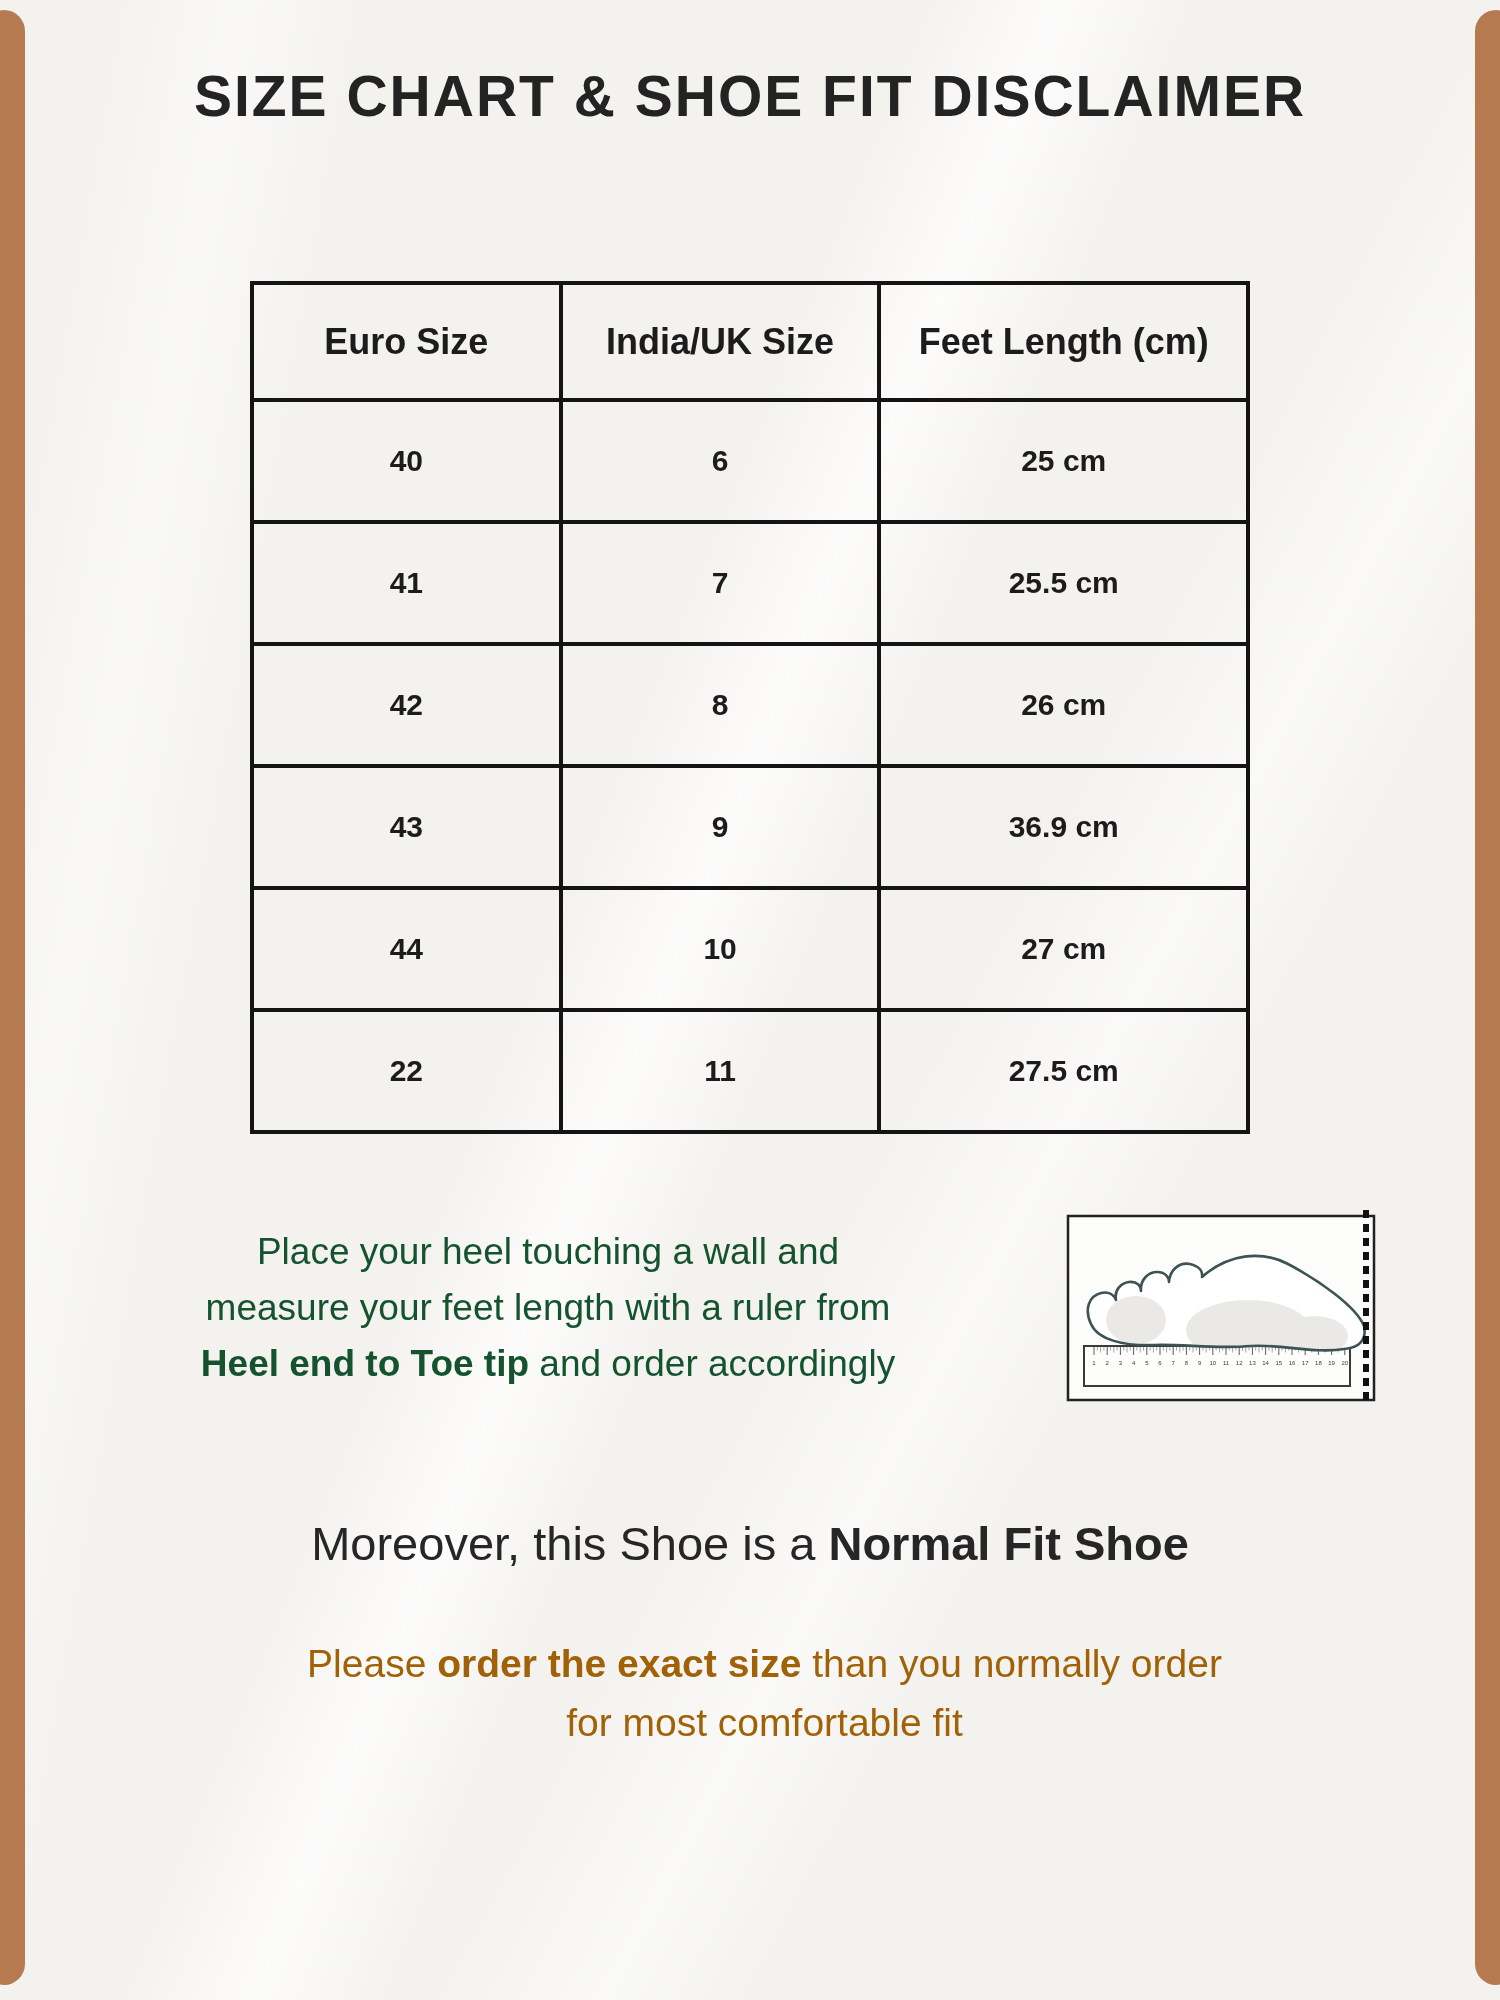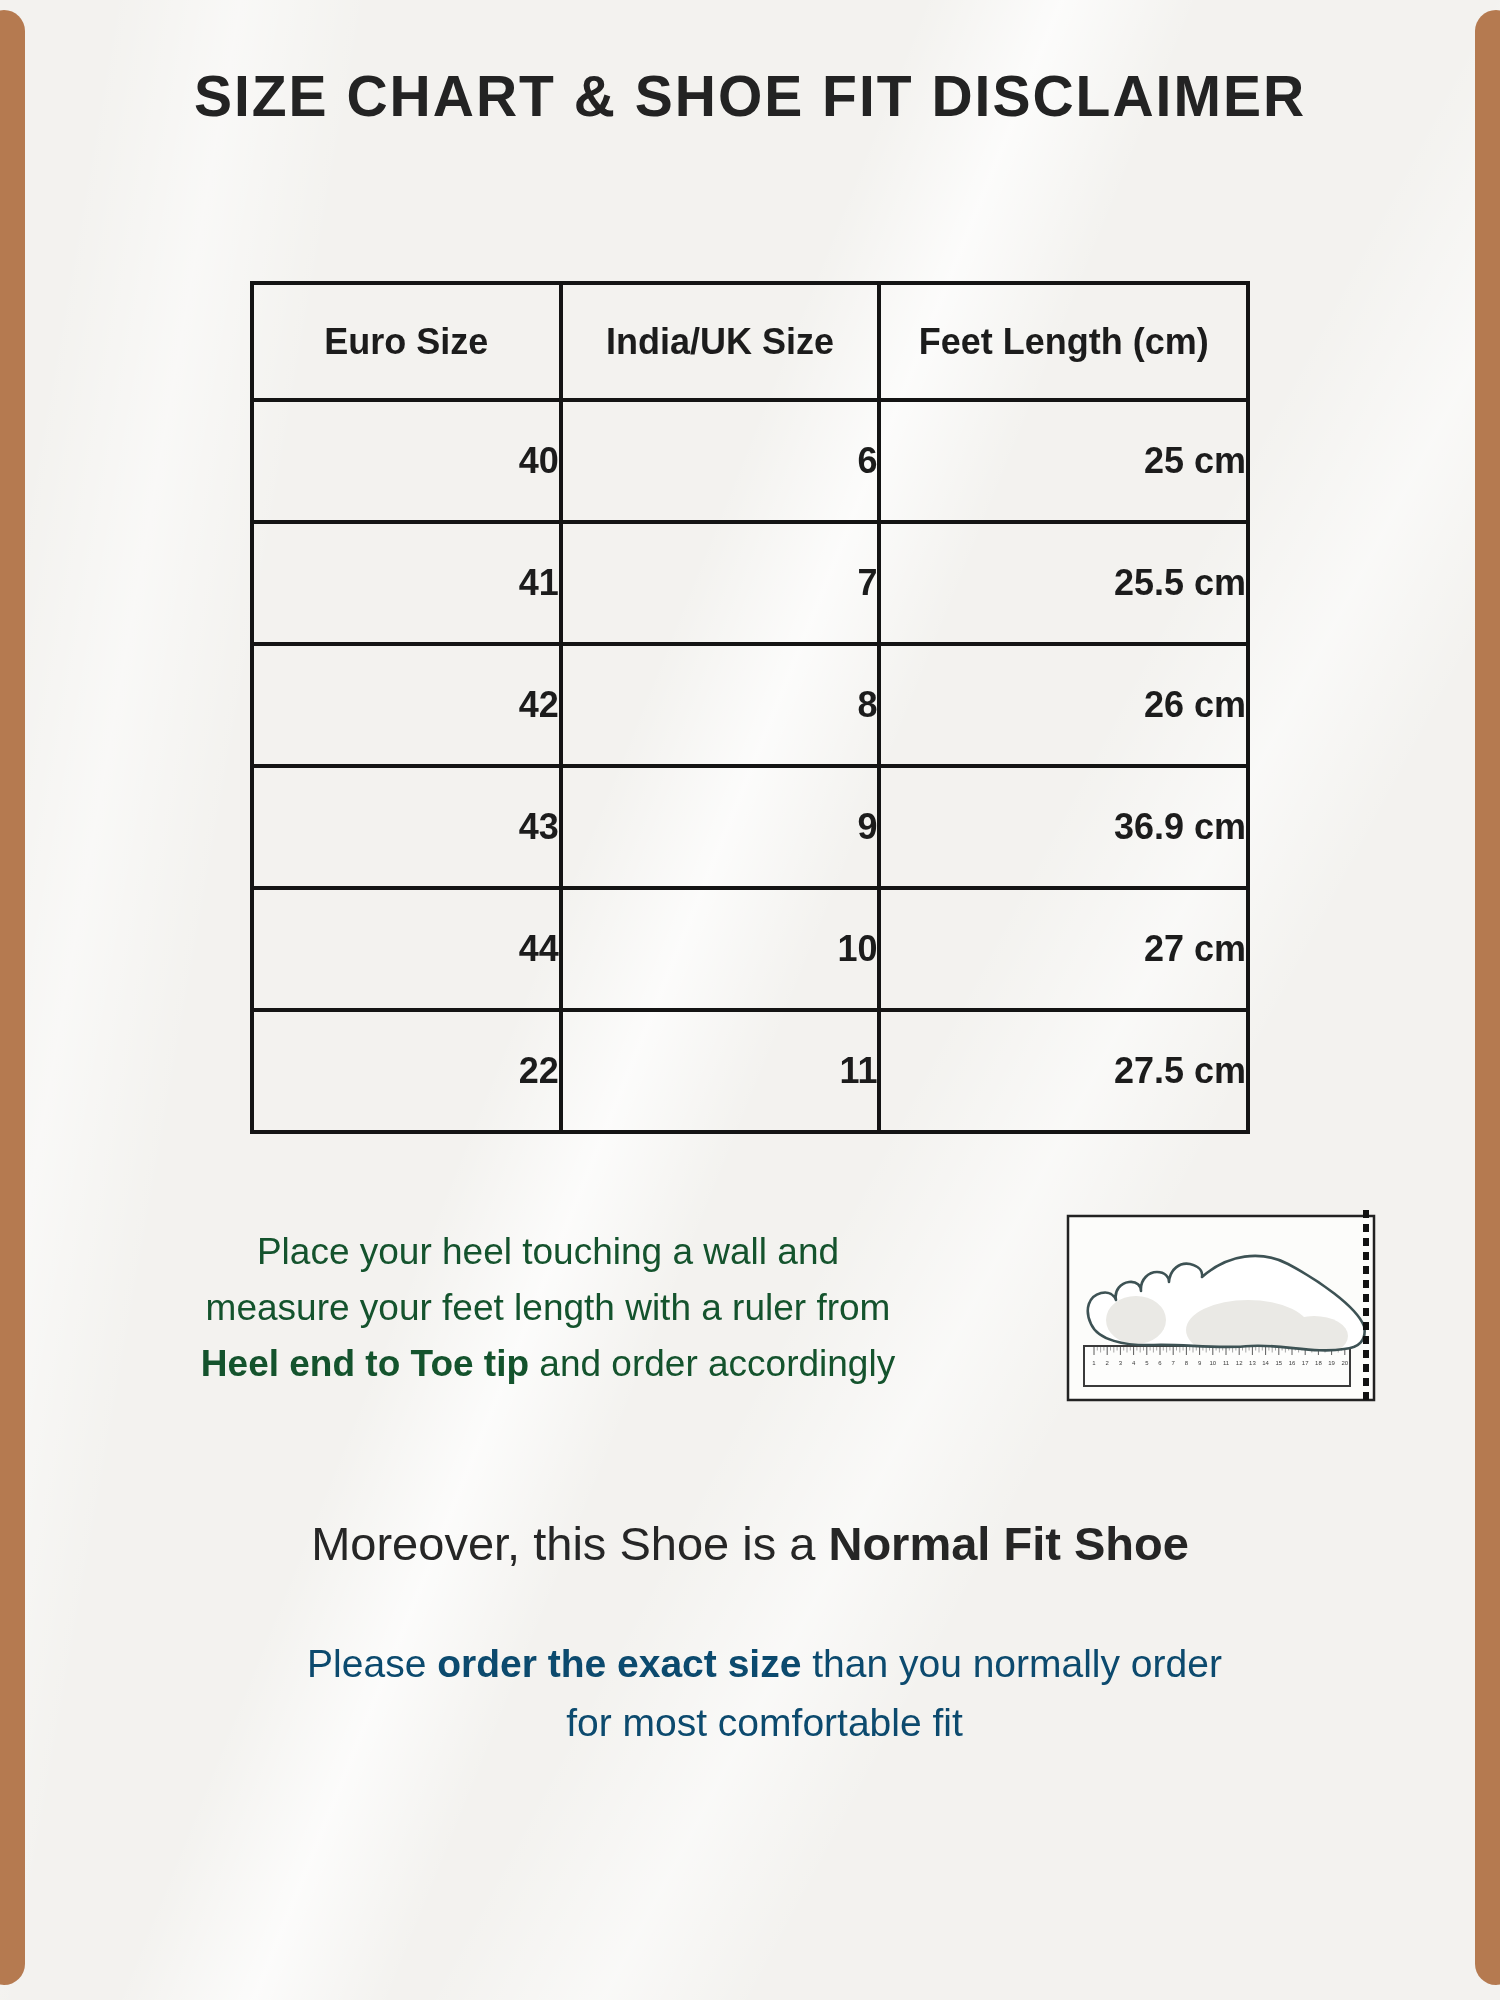--- a/index.html
+++ b/index.html
@@ -37,35 +37,35 @@
     font-size:57px;font-weight:700;letter-spacing:2px;color:var(--text);
   }
   .size-table{
     width:1000px;margin:152px auto 0;border-collapse:collapse;table-layout:fixed;
   }
   .size-table th,.size-table td{
     border:4px solid var(--table-border);text-align:center;vertical-align:middle;
     color:#1c1c1c;background:transparent;
   }
   .size-table th{height:117px;font-size:36px;font-weight:700;}
-  .size-table td{height:122px;font-size:36px;font-weight:700;text-align:right;}
+  .size-table td{height:122px;font-size:30px;font-weight:700;}
   .measure-section{
     display:flex;align-items:center;justify-content:space-between;
     margin-top:74px;padding:0 112px 0 98px;
   }
   .measure-text{
     width:900px;text-align:center;font-size:37px;line-height:1.52;color:#14532d;
   }
   .b{font-weight:700;}
   .illustration{flex:0 0 auto;}
   .fit-note{
     margin-top:108px;text-align:center;font-size:47px;color:#262626;
   }
   .order-note{
-    margin-top:64px;text-align:center;font-size:39px;line-height:1.5;color:#0c4a6e;padding-left:29px;
+    margin-top:64px;text-align:center;font-size:39px;line-height:1.5;color:#a16207;padding-left:29px;
   }
 </style>
 </head>
 <body>
 
 <div class="page">
   <div class="side-strip left"></div>
   <div class="side-strip right"></div>
 
   <div class="content">

